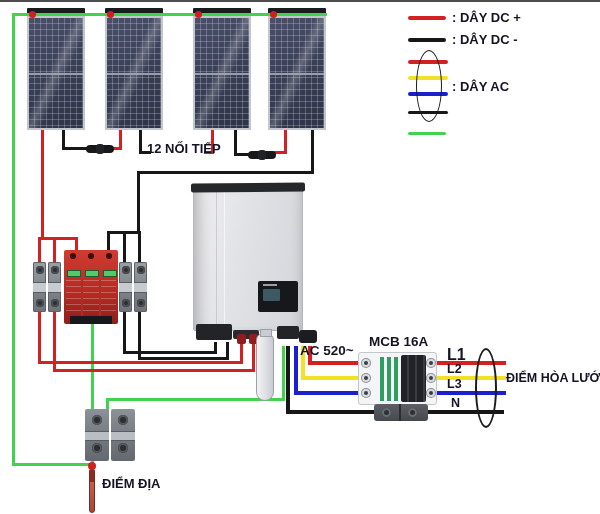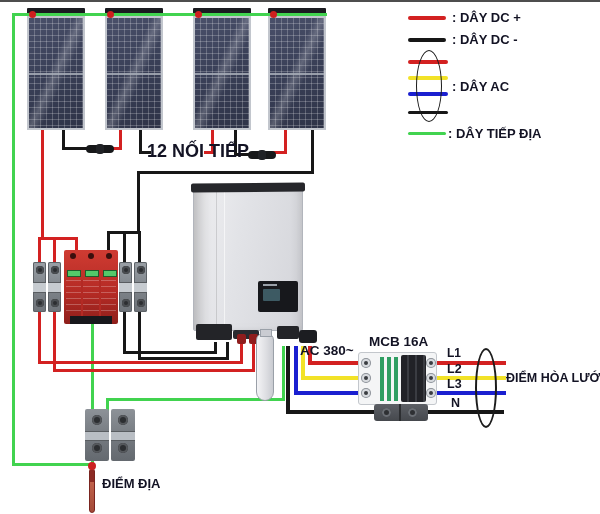--- a/index.html
+++ b/index.html
@@ -112,21 +112,21 @@
   <div class="w blk" style="left:123px;top:310px;width:3px;height:44px;"></div>
   <div class="w blk" style="left:138px;top:310px;width:3px;height:50px;"></div>
   <div class="w blk" style="left:123px;top:351px;width:94px;height:3px;"></div>
   <div class="w blk" style="left:138px;top:357px;width:91px;height:3px;"></div>
   <div class="w blk" style="left:214px;top:342px;width:3px;height:12px;"></div>
   <div class="w blk" style="left:226px;top:342px;width:3px;height:18px;"></div>
 
   <div class="mc4" style="left:86px;top:145px;width:28px;"></div>
   <div class="mc4" style="left:248px;top:151px;width:28px;"></div>
 
-  <div class="lbl" style="left:147px;top:141px;font-size:18px;">12 NỐI TIẾP</div>
+  <div class="lbl" style="left:147px;top:141px;font-size:13px;">12 NỐI TIẾP</div>
 
   <div class="fuse" style="left:33px;top:262px;">
       <div class="band"></div>
     </div>
   <div class="fuse" style="left:48px;top:262px;">
       <div class="band"></div>
     </div>
   <div class="fuse" style="left:119px;top:262px;">
       <div class="band"></div>
     </div>
@@ -196,23 +196,23 @@
     <div style="position:absolute;left:34px;top:4px;width:9px;height:9px;border-radius:50%;background:#2e3033;box-shadow:inset 0 0 0 2px #6b6f75;"></div>
     <div style="position:absolute;left:25px;top:0;width:2px;height:17px;background:#2c2e31;"></div>
   </div>
 
   <div class="w red" style="left:433px;top:361px;width:73px;height:4px;"></div>
   <div class="w yel" style="left:433px;top:376px;width:73px;height:4px;"></div>
   <div class="w blu" style="left:433px;top:391px;width:73px;height:4px;"></div>
   <div class="w blk" style="left:424px;top:410px;width:80px;height:4px;"></div>
   <div class="ellipse" style="left:475px;top:348px;width:18px;height:76px;"></div>
 
-  <div class="lbl" style="left:300px;top:343px;font-size:13.5px;">AC 380~</div>
+  <div class="lbl" style="left:300px;top:343px;font-size:13.5px;">AC 520~</div>
   <div class="lbl" style="left:369px;top:334px;font-size:13.5px;">MCB 16A</div>
-  <div class="lbl" style="left:447px;top:346px;font-size:12px;">L1</div>
+  <div class="lbl" style="left:447px;top:346px;font-size:16px;">L1</div>
   <div class="lbl" style="left:447px;top:362px;font-size:12.5px;">L2</div>
   <div class="lbl" style="left:447px;top:377px;font-size:12.5px;">L3</div>
   <div class="lbl" style="left:451px;top:396px;font-size:12.5px;">N</div>
   <div class="lbl" style="left:506px;top:371px;font-size:12.5px;">ĐIỂM HÒA LƯỚI</div>
 
   <div style="position:absolute;left:85px;top:409px;width:24px;height:52px;z-index:3;border-radius:2px;background:linear-gradient(180deg,#8d9298,#74797f 55%,#64696f);">
     <div style="position:absolute;left:7px;top:6px;width:10px;height:10px;border-radius:50%;background:#2c2e31;box-shadow:inset 0 0 0 2px #55585c;"></div>
     <div style="position:absolute;left:7px;top:34px;width:10px;height:10px;border-radius:50%;background:#2c2e31;box-shadow:inset 0 0 0 2px #55585c;"></div>
     <div style="position:absolute;left:0;top:22px;width:24px;height:8px;background:#b9bec4;border-top:1px solid #595d61;border-bottom:1px solid #595d61;"></div>
   </div>
@@ -230,16 +230,15 @@
   <div class="lbl" style="left:452px;top:10px;font-size:13px;">: DÂY DC +</div>
   <div class="legbar blk" style="left:408px;top:38px;width:38px;"></div>
   <div class="lbl" style="left:452px;top:32px;font-size:13px;">: DÂY DC -</div>
   <div class="legbar red" style="left:408px;top:60px;width:40px;"></div>
   <div class="legbar yel" style="left:408px;top:76px;width:40px;"></div>
   <div class="legbar blu" style="left:408px;top:92px;width:40px;"></div>
   <div class="legbar blk" style="left:408px;top:111px;width:40px;height:3px;"></div>
   <div class="ellipse" style="left:416px;top:50px;width:24px;height:70px;border-width:1.5px;"></div>
   <div class="lbl" style="left:452px;top:79px;font-size:13px;">: DÂY AC</div>
   <div class="legbar grn" style="left:408px;top:132px;width:38px;height:3px;"></div>
-  <div class="lbl" style="left:448px;top:126px;font-size:13px;">: DÂY TIẾP ĐỊA</div>
 
 
 </div>
 
 </body></html>

